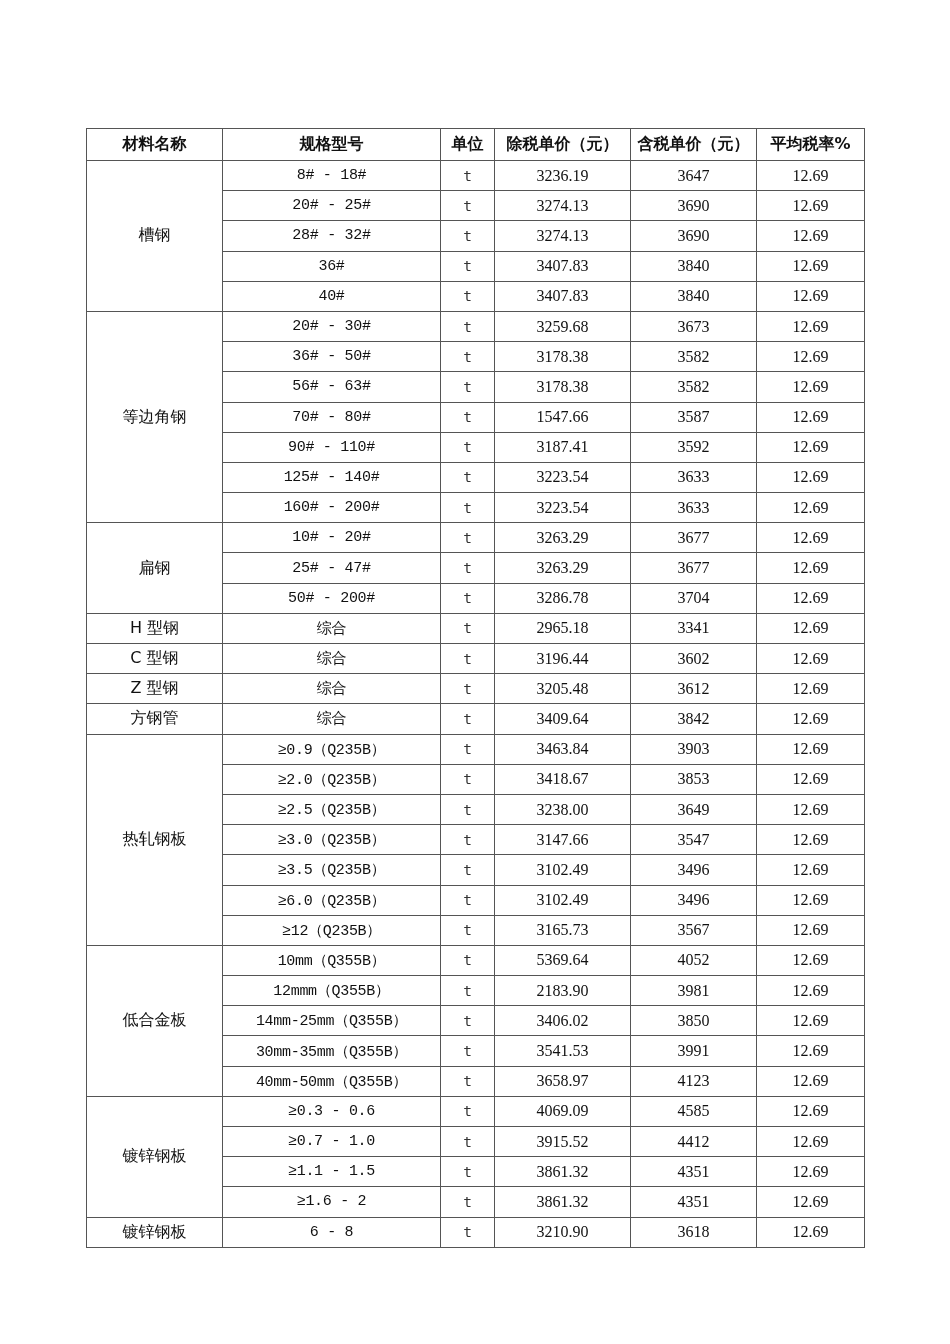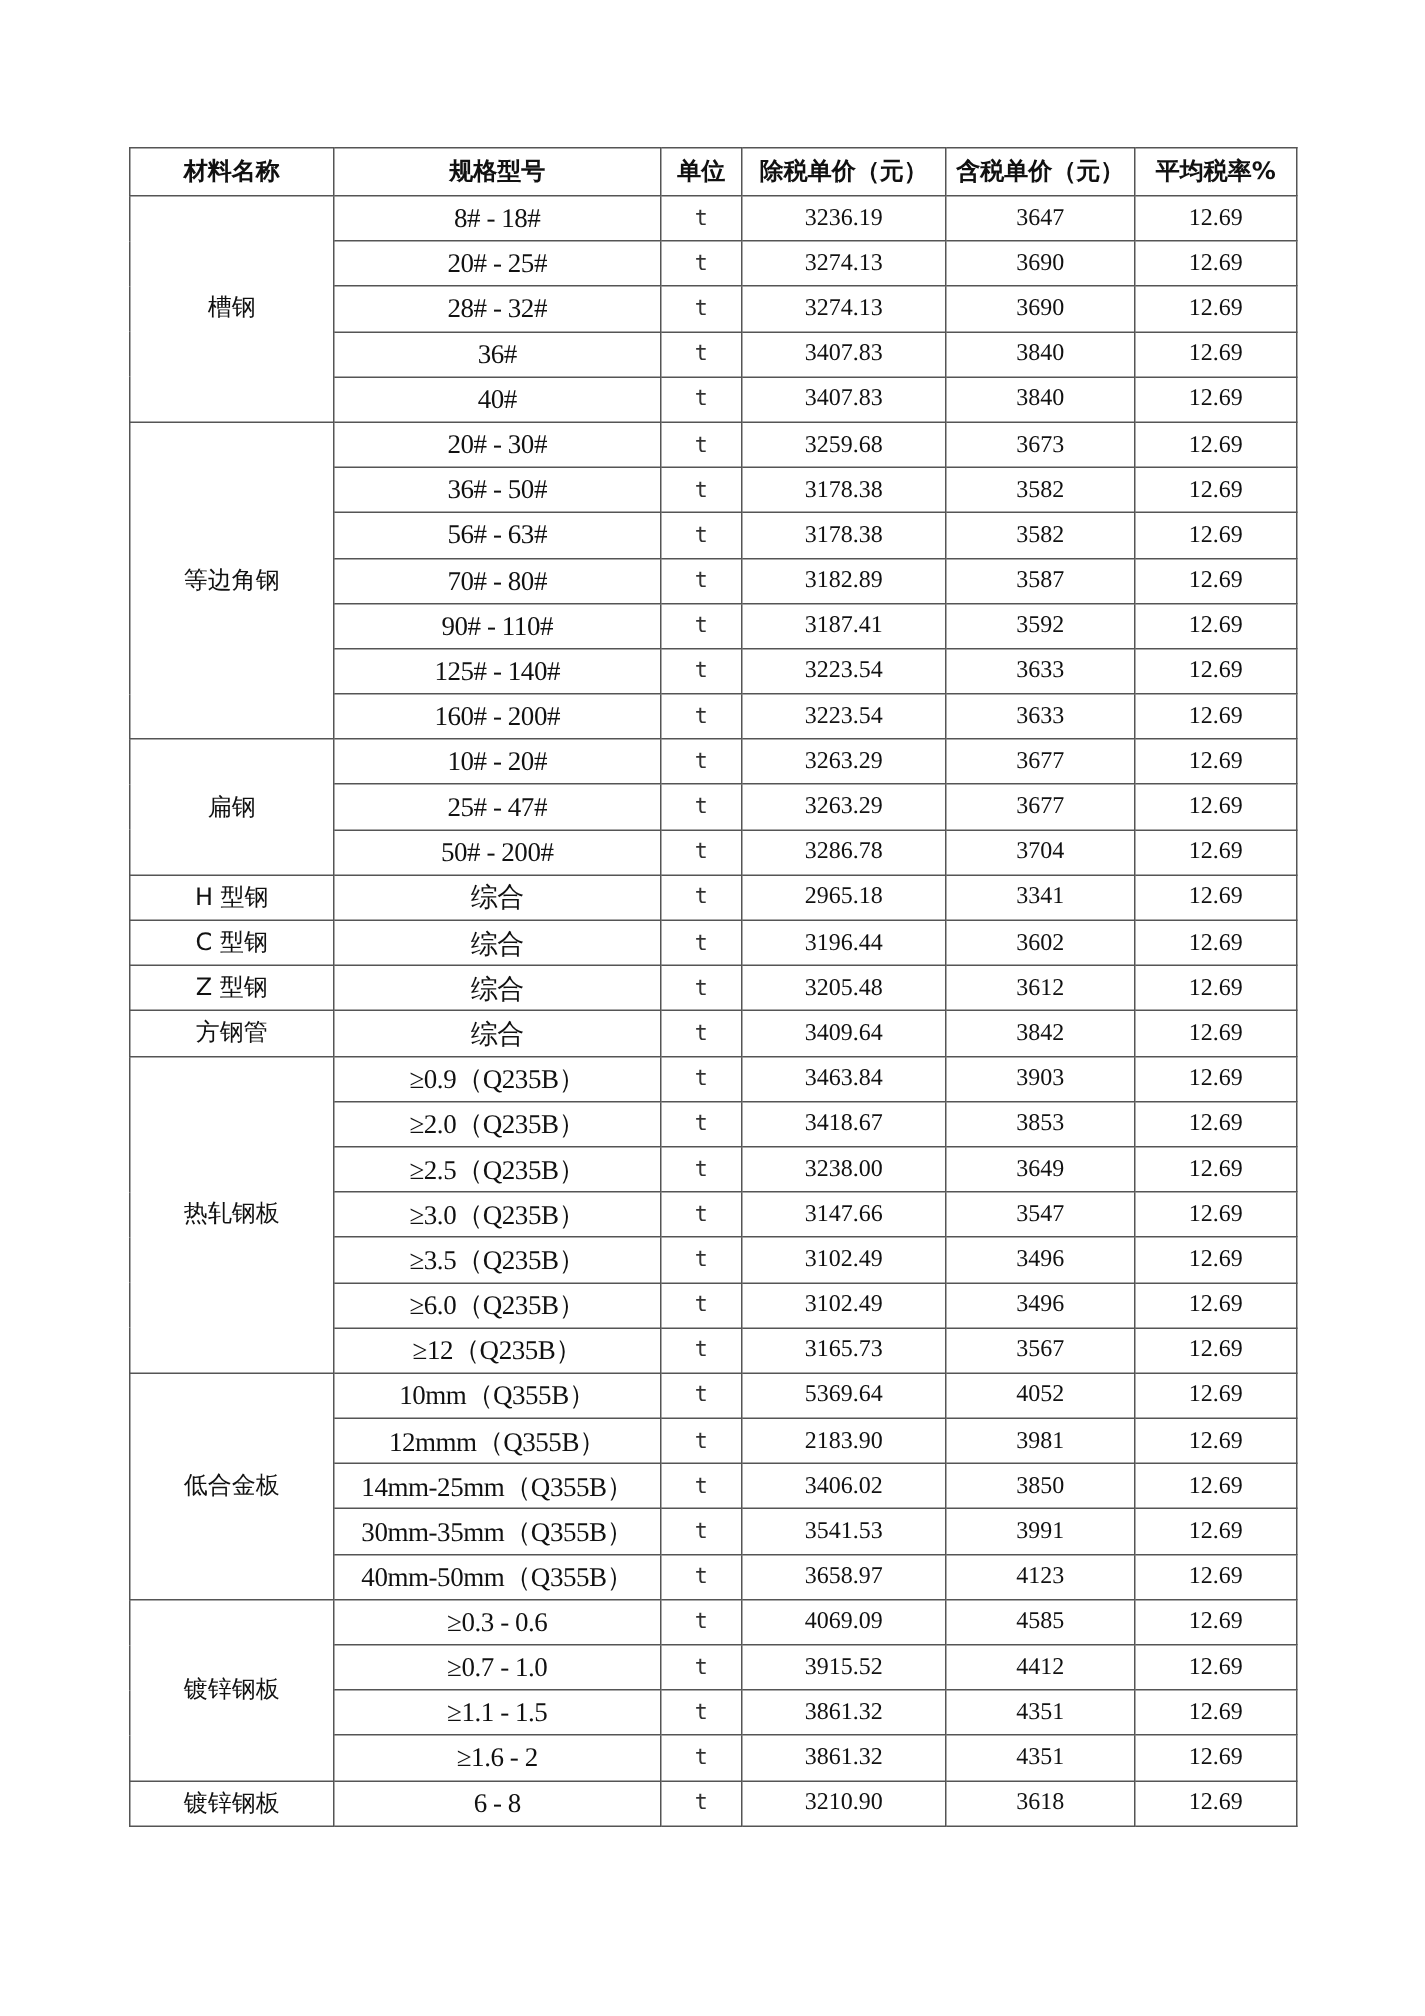--- a/index.html
+++ b/index.html
@@ -1,17 +1,17 @@
 <!DOCTYPE html>
 <html><head>
 <meta charset="utf-8">
 <style>
   html, body { margin: 0; padding: 0; background: #ffffff; }
   body { width: 950px; height: 1344px; position: relative; overflow: hidden; }
-  .page { position: absolute; left: 86px; top: 98px; }
+  .page { position: absolute; left: 86px; top: 128px; }
   table {
     border-collapse: collapse;
     table-layout: fixed;
     width: 778px;
     font-family: "Liberation Serif", "DejaVu Serif", serif;
     color: #111;
   }
   col.c1 { width: 136px; }
   col.c2 { width: 218px; }
   col.c3 { width: 54px; }
@@ -30,21 +30,21 @@
     height: 31px;
     font-family: "DejaVu Sans", "Liberation Sans", sans-serif;
     font-weight: bold;
     font-size: 16px;
   }
   td {
     height: 29.2px;
     font-size: 16px;
   }
   td.cat { font-family: "DejaVu Sans", "Liberation Sans", sans-serif; font-size: 16px; }
-  td.spec { font-family: Liberation Serif, serif; font-size: 18px; letter-spacing: -0.3px; }
+  td.spec { font-family: Liberation Mono, monospace; font-size: 15px; letter-spacing: -0.3px; }
   td.unit { font-family: "DejaVu Sans Mono", "Liberation Mono", monospace; font-size: 14.5px; color: #333; }
 </style>
 </head>
 <body>
 
 <div class="page">
   <table>
     <colgroup>
       <col class="c1">
         <col class="c2">
@@ -118,21 +118,21 @@
         <tr>
           <td class="spec">56# - 63#</td>
           <td class="unit">t</td>
           <td>3178.38</td>
           <td>3582</td>
           <td>12.69</td>
         </tr>
         <tr>
           <td class="spec">70# - 80#</td>
           <td class="unit">t</td>
-          <td>3182.89</td>
+          <td>1547.66</td>
           <td>3587</td>
           <td>12.69</td>
         </tr>
         <tr>
           <td class="spec">90# - 110#</td>
           <td class="unit">t</td>
           <td>3187.41</td>
           <td>3592</td>
           <td>12.69</td>
         </tr>

